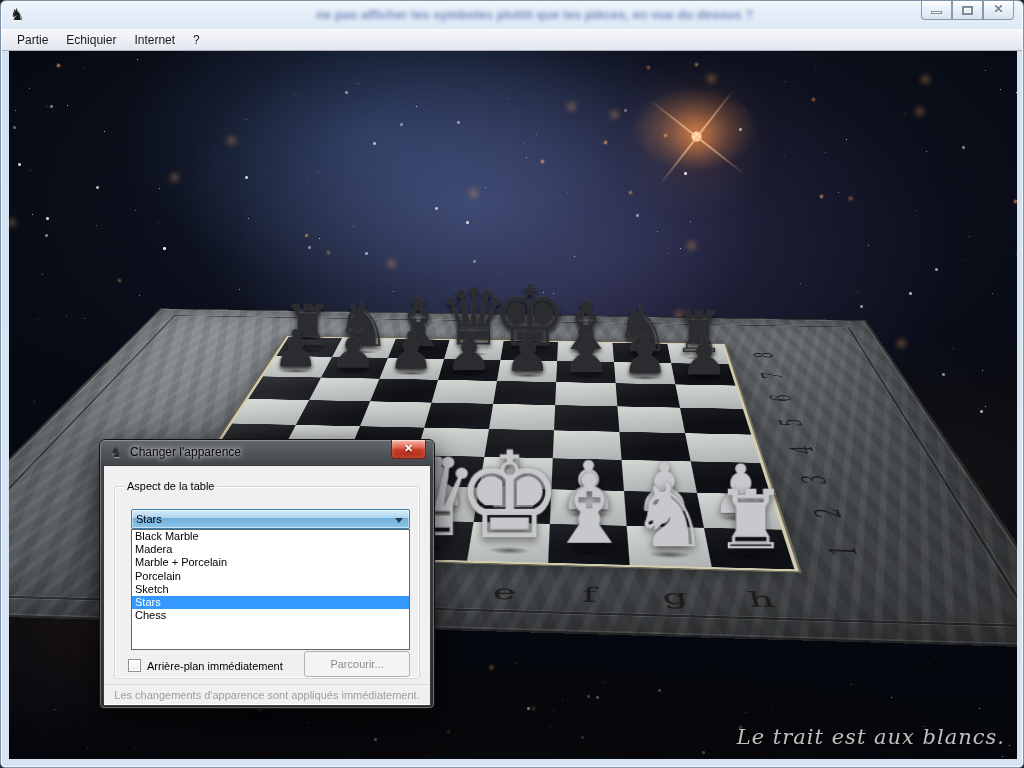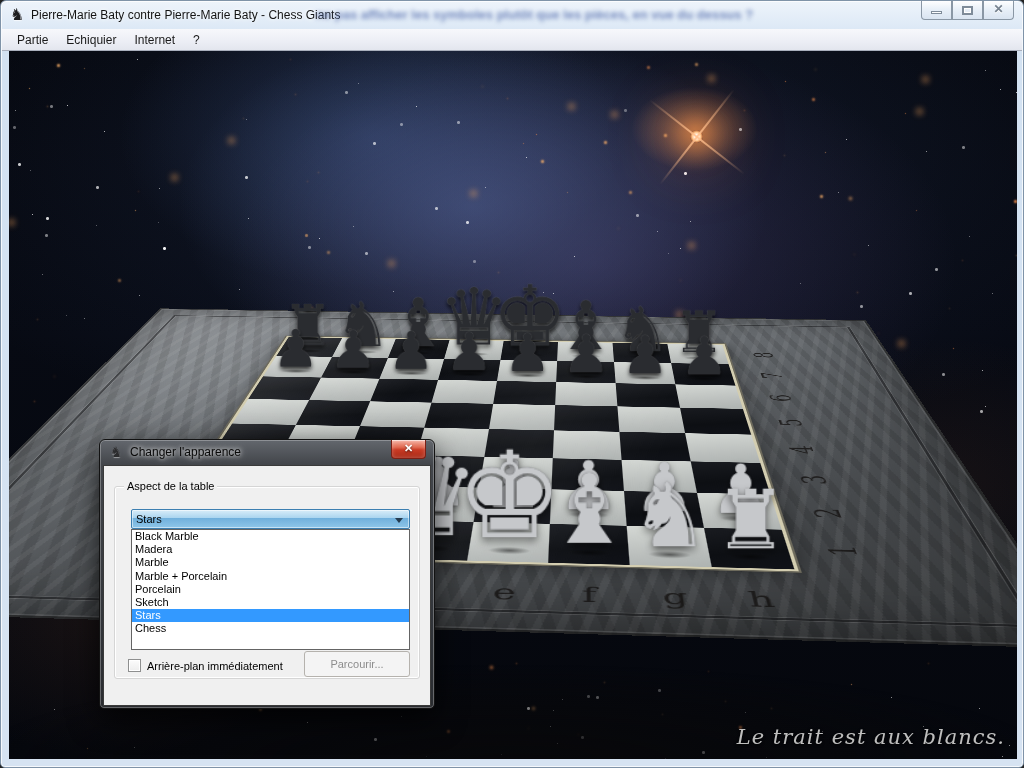--- a/index.html
+++ b/index.html
@@ -140,21 +140,20 @@
     border-top:1px solid #dcdcdc; box-shadow:0 -1px 0 #fff inset; text-align:center;
     line-height:20px; color:#9e9e9e; font-size:11px; white-space:nowrap; }
 </style>
 </head>
 <body>
 
 <div class="window">
 
   <div class="titlebar">
     <div class="app-icon">♞</div>
-    <div class="title-text">Pierre-Marie Baty contre Pierre-Marie Baty - Chess Giants</div>
     <div class="ghost-text">ne pas afficher les symboles plutôt que les pièces, en vue du dessus ?</div>
     <div class="winbtns">
       <div class="winbtn first">
           <div class="glyph-min"></div>
         </div>
       <div class="winbtn">
           <div class="glyph-max"></div>
         </div>
       <div class="winbtn last">
           <div class="glyph-close">✕</div>
@@ -407,27 +406,27 @@
       <div class="dlg-body">
         <div class="groupbox"></div>
         <div class="group-label">Aspect de la table</div>
         <div class="combo">
           <div class="combo-value">Stars</div>
           <div class="combo-arrow"></div>
         </div>
         <div class="listbox">
             <div class="opt">Black Marble</div>
             <div class="opt">Madera</div>
-            <div class="opt">Marble</div>
             <div class="opt">Marble + Porcelain</div>
             <div class="opt">Porcelain</div>
             <div class="opt">Sketch</div>
             <div class="opt sel">Stars</div>
             <div class="opt">Chess</div>
           </div>
         <div class="checkbox"></div>
         <div class="check-label">Arrière-plan immédiatement</div>
         <div class="btn-disabled" aria-disabled="true">Parcourir...</div>
+        <div class="dlg-footer">Les changements d'apparence sont appliqués immédiatement.</div>
       </div>
     </div>
   </div>
 
 </div>
 
 </body></html>

